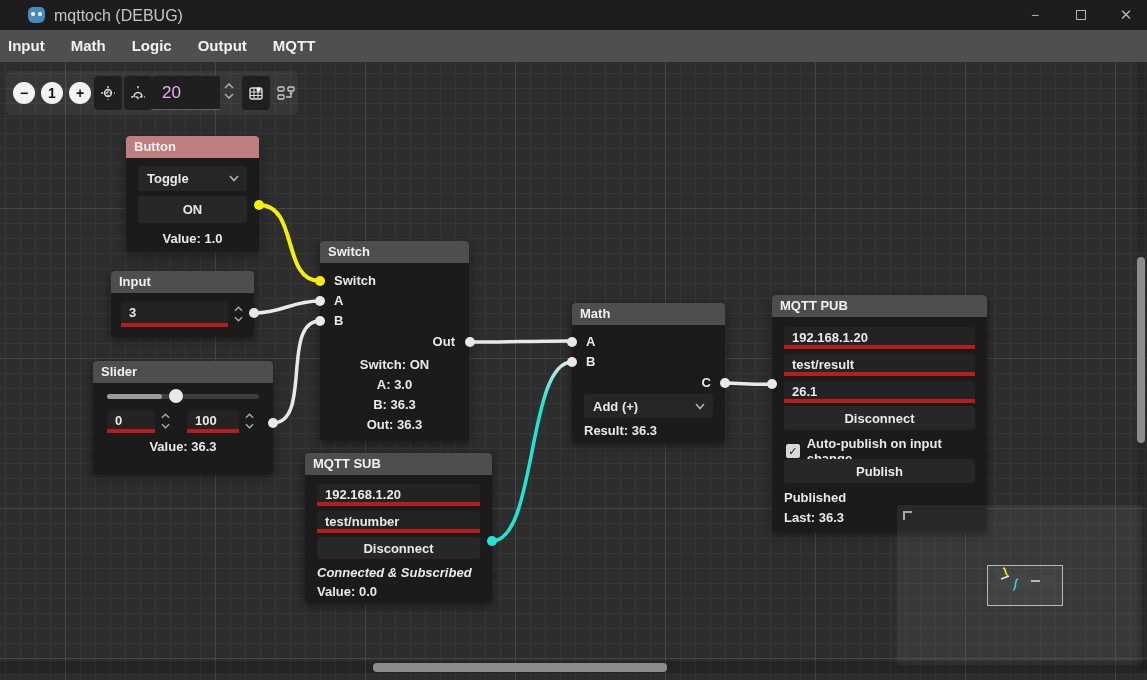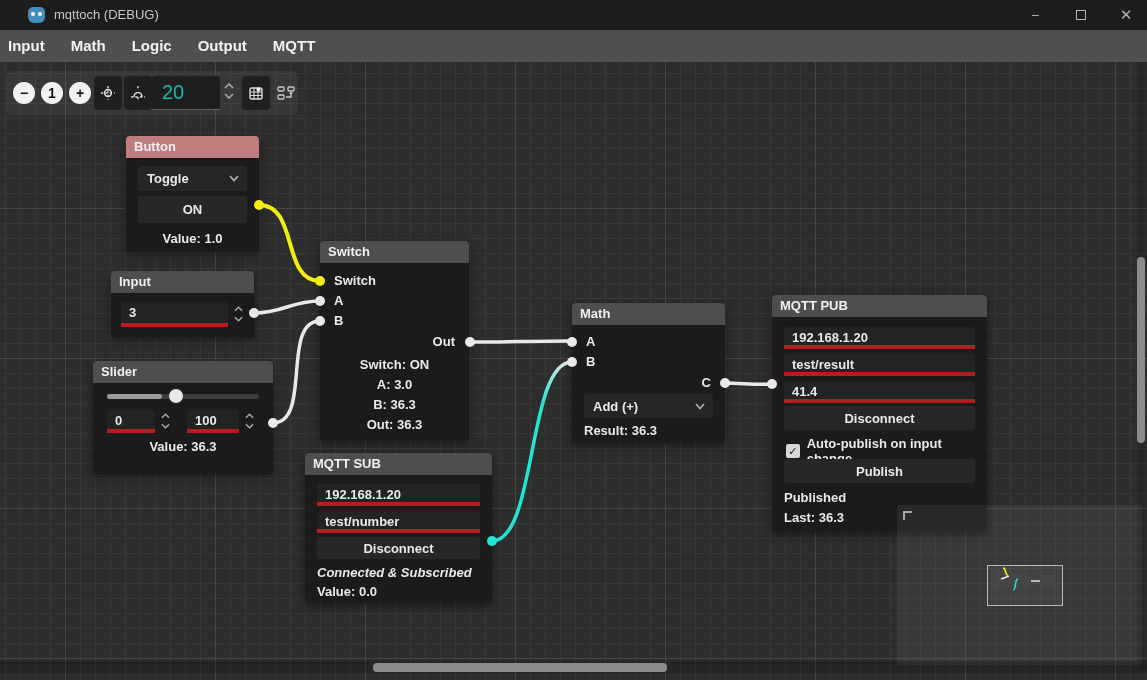--- a/index.html
+++ b/index.html
@@ -7,21 +7,21 @@
     font-family:"Liberation Sans","DejaVu Sans",sans-serif; }
 
   
   .titlebar { position:absolute; top:0; left:0; width:1147px; height:30px; background:#1d1d1d;
     display:flex; align-items:center; }
   .app-icon { position:absolute; left:28px; top:7px; width:17px; height:16px;
     background:#478cbf; border-radius:5px 5px 6px 6px; }
   .app-icon::before, .app-icon::after { content:""; position:absolute; top:5px; width:4px; height:4px;
     border-radius:50%; background:#fff; }
   .app-icon::before { left:3px; } .app-icon::after { right:3px; }
-  .title-text { position:absolute; left:54px; top:7px; font-size:13px; color:#c6c6c6; }
+  .title-text { position:absolute; left:54px; top:7px; font-size:16px; color:#c6c6c6; }
   .win-ctrl { position:absolute; top:0; height:30px; width:40px; display:flex; align-items:center;
     justify-content:center; color:#b4b4b4; font-size:14px; }
   .wc-min { left:1015px; } .wc-max { left:1061px; } .wc-close { left:1106px; font-size:15px; }
   .max-box { width:10px; height:10px; border:1px solid #b4b4b4; }
 
   
   .menubar { position:absolute; top:30px; left:0; width:1147px; height:32px; background:#4f4f4f;
     display:flex; align-items:center; padding-left:4px; }
   .menu-item { color:#f2f2f2; font-size:15px; font-weight:600; padding:0 13px; line-height:32px; }
   .menu-item:first-child { padding-left:4px; }
@@ -41,21 +41,21 @@
   
   .toolbar-panel { position:absolute; left:6px; top:9px; width:292px; height:44px;
     background:rgba(255,255,255,0.05); border-radius:6px; z-index:6; }
   .toolbar { position:absolute; left:0; top:0; z-index:7; }
   .circle-btn { position:absolute; top:20px; width:22px; height:22px; border-radius:50%;
     background:#f2f2f2; color:#141414; display:flex; align-items:center; justify-content:center;
     font-size:14px; font-weight:700; line-height:1; }
   .tool-btn { position:absolute; top:14px; width:28px; height:34px; background:#1f1f1f;
     border-radius:4px; display:flex; align-items:center; justify-content:center; }
   .snap-field { position:absolute; left:152px; top:14px; width:68px; height:34px; background:#1f1f1f;
-    border-radius:4px 4px 0 0; border-bottom:1px solid #5f5f5f; color:#14b8a6; font-size:20px;
+    border-radius:4px 4px 0 0; border-bottom:1px solid #5f5f5f; color:#f0abfc; font-size:17px;
     display:flex; align-items:center; padding-left:10px; }
   .spin-col { position:absolute; display:flex; flex-direction:column; gap:4px; align-items:center; }
   .toolbar .spin-col { left:224px; top:21px; }
 
   
   .node { position:absolute; background:#1b1b1b; border-radius:4px; z-index:2;
     box-shadow:0 3px 10px rgba(0,0,0,0.45); color:#e9e9e9; font-size:13px; font-weight:600; }
   .node-header { position:absolute; left:0; top:0; right:0; height:22px; background:#4e4e4e;
     border-radius:4px 4px 0 0; line-height:22px; padding-left:8px; color:#f0f0f0;
     font-size:13px; font-weight:600; }
@@ -259,21 +259,21 @@
           <polyline points="1,1 5,5.5 9,1" stroke="#b3b3b3" stroke-width="1.6" fill="none"></polyline>
         </svg>
     </div>
     <div class="w" style="left:12px; top:120px;">Result: 36.3</div>
   </div>
 
   <div class="node" style="left:772px; top:193px; width:215px; height:237px;margin-top:40px;">
     <div class="node-header">MQTT PUB</div>
     <div class="w lineedit" style="left:12px; top:32px; width:191px; height:22px;">192.168.1.20</div>
     <div class="w lineedit" style="left:12px; top:59px; width:191px; height:22px;">test/result</div>
-    <div class="w lineedit" style="left:12px; top:86px; width:191px; height:22px;">41.4</div>
+    <div class="w lineedit" style="left:12px; top:86px; width:191px; height:22px;">26.1</div>
     <div class="w nbtn" style="left:12px; top:111px; width:191px; height:24px;">Disconnect</div>
     <div class="w checkbox-row" style="left:14px; top:141px;">
       <span class="checkbox-box">✓</span>
       <span>Auto-publish on input change</span>
     </div>
     <div class="w nbtn" style="left:12px; top:164px; width:191px; height:24px;">Publish</div>
     <div class="w" style="left:12px; top:195px;">Published</div>
     <div class="w" style="left:12px; top:215px;">Last: 36.3</div>
   </div>
 

